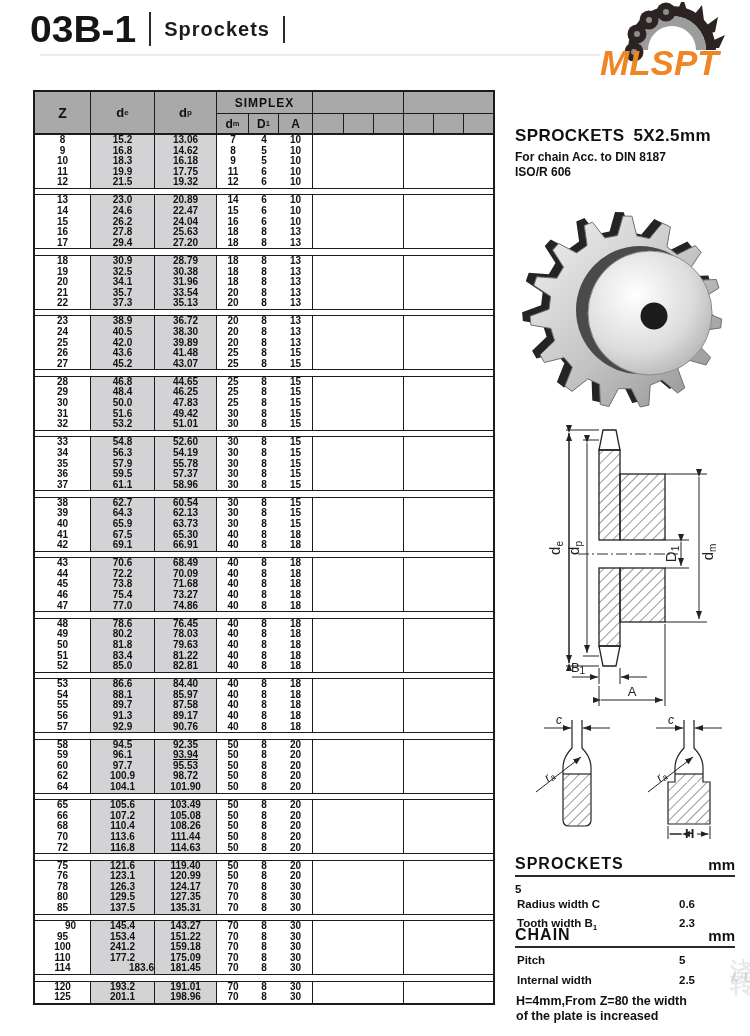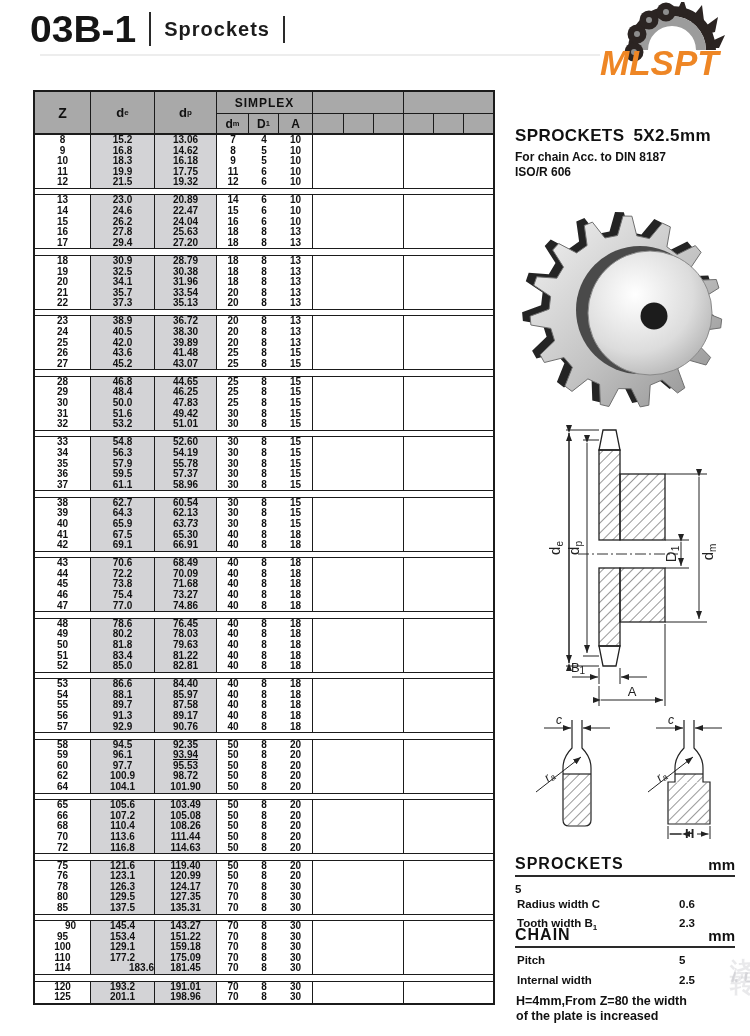--- a/index.html
+++ b/index.html
@@ -349,21 +349,21 @@
         <div class="bcell col4" style="grid-area: 1 / 5;">8</div>
         <div class="bcell col5" style="grid-area: 1 / 6;">15</div>
         <div class="bcell col0" style="grid-area: 2 / 1;">39</div>
         <div class="bcell col1" style="grid-area: 2 / 2;">64.3</div>
         <div class="bcell col2" style="grid-area: 2 / 3;">62.13</div>
         <div class="bcell col3" style="grid-area: 2 / 4;">30</div>
         <div class="bcell col4" style="grid-area: 2 / 5;">8</div>
         <div class="bcell col5" style="grid-area: 2 / 6;">15</div>
         <div class="bcell col0" style="grid-area: 3 / 1;">40</div>
         <div class="bcell col1" style="grid-area: 3 / 2;">65.9</div>
-        <div class="bcell col2" style="grid-area: 3 / 3; font-style: italic;">63.73</div>
+        <div class="bcell col2" style="grid-area: 3 / 3;">63.73</div>
         <div class="bcell col3" style="grid-area: 3 / 4;">30</div>
         <div class="bcell col4" style="grid-area: 3 / 5;">8</div>
         <div class="bcell col5" style="grid-area: 3 / 6;">15</div>
         <div class="bcell col0" style="grid-area: 4 / 1;">41</div>
         <div class="bcell col1" style="grid-area: 4 / 2;">67.5</div>
         <div class="bcell col2" style="grid-area: 4 / 3;">65.30</div>
         <div class="bcell col3" style="grid-area: 4 / 4;">40</div>
         <div class="bcell col4" style="grid-area: 4 / 5;">8</div>
         <div class="bcell col5" style="grid-area: 4 / 6;">18</div>
         <div class="bcell col0" style="grid-area: 5 / 1;">42</div>
@@ -586,21 +586,21 @@
         <div class="bcell col3" style="grid-area: 1 / 4;">70</div>
         <div class="bcell col4" style="grid-area: 1 / 5;">8</div>
         <div class="bcell col5" style="grid-area: 1 / 6;">30</div>
         <div class="bcell col0" style="grid-area: 2 / 1;">95</div>
         <div class="bcell col1" style="grid-area: 2 / 2;">153.4</div>
         <div class="bcell col2" style="grid-area: 2 / 3;">151.22</div>
         <div class="bcell col3" style="grid-area: 2 / 4;">70</div>
         <div class="bcell col4" style="grid-area: 2 / 5;">8</div>
         <div class="bcell col5" style="grid-area: 2 / 6;">30</div>
         <div class="bcell col0" style="grid-area: 3 / 1;">100</div>
-        <div class="bcell col1" style="grid-area: 3 / 2;">129.1</div>
+        <div class="bcell col1" style="grid-area: 3 / 2;">241.2</div>
         <div class="bcell col2" style="grid-area: 3 / 3;">159.18</div>
         <div class="bcell col3" style="grid-area: 3 / 4;">70</div>
         <div class="bcell col4" style="grid-area: 3 / 5;">8</div>
         <div class="bcell col5" style="grid-area: 3 / 6;">30</div>
         <div class="bcell col0" style="grid-area: 4 / 1;">110</div>
         <div class="bcell col1" style="grid-area: 4 / 2;">177.2</div>
         <div class="bcell col2" style="grid-area: 4 / 3;">175.09</div>
         <div class="bcell col3" style="grid-area: 4 / 4;">70</div>
         <div class="bcell col4" style="grid-area: 4 / 5;">8</div>
         <div class="bcell col5" style="grid-area: 4 / 6;">30</div>

